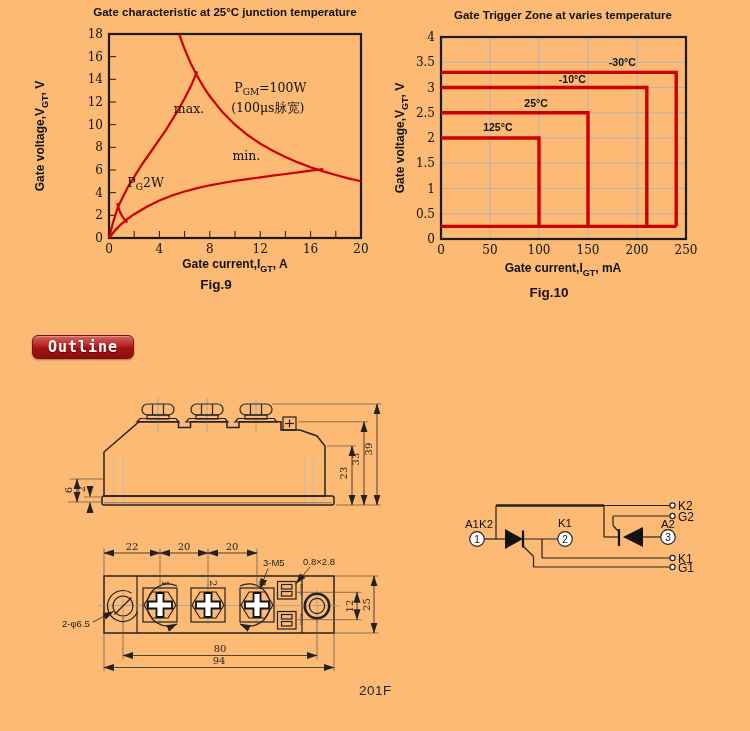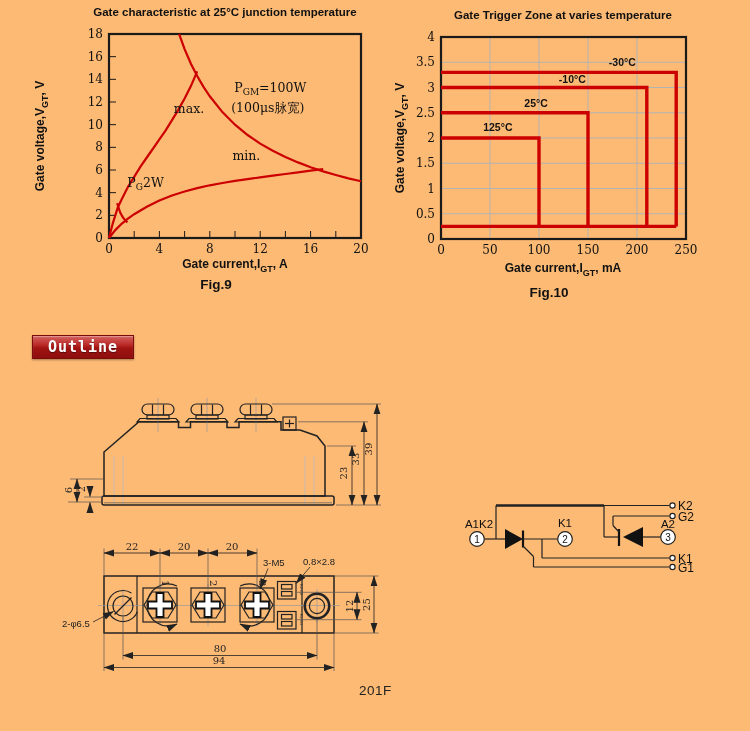--- a/index.html
+++ b/index.html
@@ -21,21 +21,21 @@
   .otext{font:12px "Liberation Sans",sans-serif;fill:#111;}
   .ol{stroke:#222;stroke-width:1.2;fill:none;}
   .olh{stroke:#222;stroke-width:1.5;fill:none;}
   .dimline{stroke:#222;stroke-width:0.8;fill:none;}
   .ext{stroke:#555;stroke-width:0.7;fill:none;}
   .cl{stroke:#999;stroke-width:0.7;fill:none;}
   .hid{stroke:#bbb;stroke-width:0.8;fill:none;}
   .wire{stroke:#222;stroke-width:1.2;fill:none;}
   #outline-btn{
     position:absolute;left:32px;top:335px;width:100px;height:22px;
-    border-radius:0;border:1px solid #7c0b0b;
+    border-radius:6px;border:1px solid #7c0b0b;
     background:linear-gradient(180deg,#d4625f 0%,#bb2b28 40%,#a11412 55%,#8e0f0e 100%);
     box-shadow:0 1px 2px rgba(0,0,0,.35), inset 0 1px 1px rgba(255,255,255,.35);
     color:#fff;display:flex;align-items:center;justify-content:center;
     font:bold 15px "DejaVu Sans Mono",monospace;letter-spacing:1px;
     text-shadow:0 1px 1px rgba(0,0,0,.45);cursor:pointer;}
   #part-number{position:absolute;left:359px;top:683px;font:13.5px "Liberation Sans",sans-serif;
     color:#222;letter-spacing:.5px;}
 </style>
 </head>
 <body>

